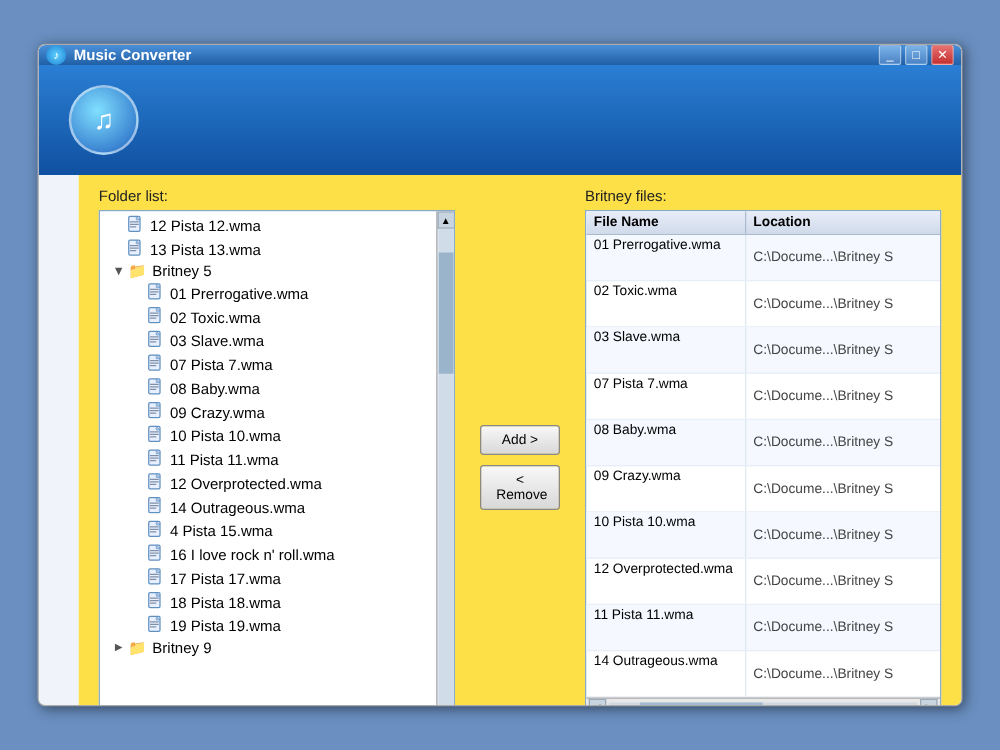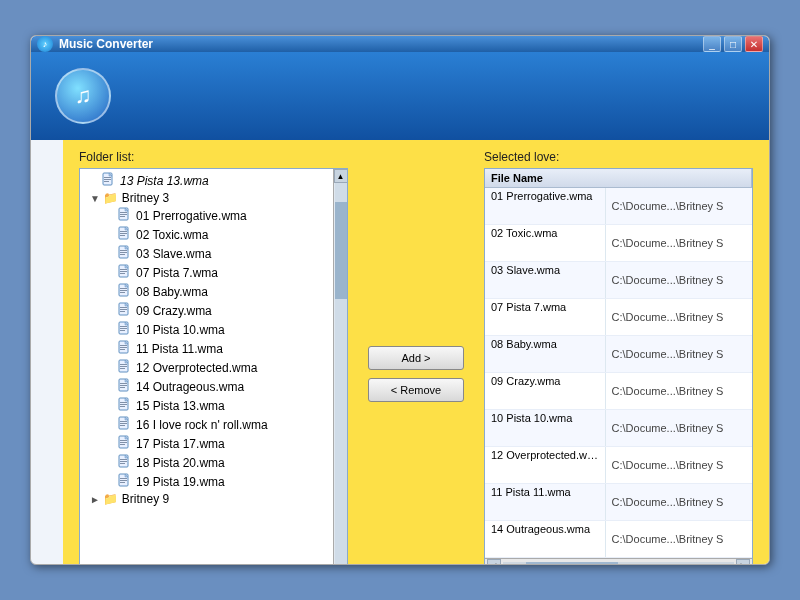--- a/index.html
+++ b/index.html
@@ -151,21 +151,21 @@
       gap: 8px;
       padding: 0 8px;
     }
     .mid-btn {
       padding: 5px 12px;
       background: linear-gradient(to bottom, #f8f8f8, #d8d8d8);
       border: 1px solid #888;
       border-radius: 3px;
       cursor: pointer;
       font-size: 11px;
-      width: 96px;
+      width: 64px;
       text-align: center;
     }
     .panel-right {
       flex: 1;
       display: flex;
       flex-direction: column;
     }
     .selected-files-box {
       flex: 1;
       background: white;
@@ -388,36 +388,48 @@
   <div class="content">
     <div class="panels">
 
       <div class="panel-left">
         <div class="panel-label">Folder list:</div>
         <div class="folder-list-box">
           <div class="folder-list-wrapper">
             <div class="folder-list-main">
               <div class="folder-list-inner">
 
-                  <div class="tree-item" style="padding-left: 20px; font-style: italic;">
+              <div class="tree-item" style="padding-left: 20px;">
+      <span style="margin-right:4px;">
+        <svg viewBox="0 0 14 14" width="14" height="14">
+          <rect x="1" y="1" width="9" height="12" rx="1" fill="#e8f0ff" stroke="#6090c0" stroke-width="1"></rect>
+          <path d="M7 1 L10 4 L7 4 Z" fill="#b0c8e8" stroke="#6090c0" stroke-width="0.5"></path>
+          <rect x="2" y="5" width="7" height="1" fill="#8090a8"></rect>
+          <rect x="2" y="7" width="7" height="1" fill="#8090a8"></rect>
+          <rect x="2" y="9" width="5" height="1" fill="#8090a8"></rect>
+        </svg>
+      </span>
+      <span>12 Pista 12.wma</span>
+    </div>
+                  <div class="tree-item" style="padding-left: 20px;">
       <span style="margin-right:4px;">
         <svg viewBox="0 0 14 14" width="14" height="14">
           <rect x="1" y="1" width="9" height="12" rx="1" fill="#e8f0ff" stroke="#6090c0" stroke-width="1"></rect>
           <path d="M7 1 L10 4 L7 4 Z" fill="#b0c8e8" stroke="#6090c0" stroke-width="0.5"></path>
           <rect x="2" y="5" width="7" height="1" fill="#8090a8"></rect>
           <rect x="2" y="7" width="7" height="1" fill="#8090a8"></rect>
           <rect x="2" y="9" width="5" height="1" fill="#8090a8"></rect>
         </svg>
       </span>
       <span>13 Pista 13.wma</span>
     </div>
                   <div class="tree-item" style="padding-left: 8px;">
       <span style="margin-right:3px;font-size:10px;color:#555;">▼</span>
       <span style="margin-right:4px;color:#e0a020;">📁</span>
-      <span>Britney 3</span>
+      <span>Britney 5</span>
     </div>
                   <div class="tree-item" style="padding-left: 36px;">
       <span style="margin-right:4px;">
         <svg viewBox="0 0 14 14" width="14" height="14">
           <rect x="1" y="1" width="9" height="12" rx="1" fill="#e8f0ff" stroke="#6090c0" stroke-width="1"></rect>
           <path d="M7 1 L10 4 L7 4 Z" fill="#b0c8e8" stroke="#6090c0" stroke-width="0.5"></path>
           <rect x="2" y="5" width="7" height="1" fill="#8090a8"></rect>
           <rect x="2" y="7" width="7" height="1" fill="#8090a8"></rect>
           <rect x="2" y="9" width="5" height="1" fill="#8090a8"></rect>
         </svg>
@@ -535,21 +547,21 @@
                   <div class="tree-item" style="padding-left: 36px;">
       <span style="margin-right:4px;">
         <svg viewBox="0 0 14 14" width="14" height="14">
           <rect x="1" y="1" width="9" height="12" rx="1" fill="#e8f0ff" stroke="#6090c0" stroke-width="1"></rect>
           <path d="M7 1 L10 4 L7 4 Z" fill="#b0c8e8" stroke="#6090c0" stroke-width="0.5"></path>
           <rect x="2" y="5" width="7" height="1" fill="#8090a8"></rect>
           <rect x="2" y="7" width="7" height="1" fill="#8090a8"></rect>
           <rect x="2" y="9" width="5" height="1" fill="#8090a8"></rect>
         </svg>
       </span>
-      <span>15 Pista 13.wma</span>
+      <span>4 Pista 15.wma</span>
     </div>
                   <div class="tree-item" style="padding-left: 36px;">
       <span style="margin-right:4px;">
         <svg viewBox="0 0 14 14" width="14" height="14">
           <rect x="1" y="1" width="9" height="12" rx="1" fill="#e8f0ff" stroke="#6090c0" stroke-width="1"></rect>
           <path d="M7 1 L10 4 L7 4 Z" fill="#b0c8e8" stroke="#6090c0" stroke-width="0.5"></path>
           <rect x="2" y="5" width="7" height="1" fill="#8090a8"></rect>
           <rect x="2" y="7" width="7" height="1" fill="#8090a8"></rect>
           <rect x="2" y="9" width="5" height="1" fill="#8090a8"></rect>
         </svg>
@@ -571,21 +583,21 @@
                   <div class="tree-item" style="padding-left: 36px;">
       <span style="margin-right:4px;">
         <svg viewBox="0 0 14 14" width="14" height="14">
           <rect x="1" y="1" width="9" height="12" rx="1" fill="#e8f0ff" stroke="#6090c0" stroke-width="1"></rect>
           <path d="M7 1 L10 4 L7 4 Z" fill="#b0c8e8" stroke="#6090c0" stroke-width="0.5"></path>
           <rect x="2" y="5" width="7" height="1" fill="#8090a8"></rect>
           <rect x="2" y="7" width="7" height="1" fill="#8090a8"></rect>
           <rect x="2" y="9" width="5" height="1" fill="#8090a8"></rect>
         </svg>
       </span>
-      <span>18 Pista 20.wma</span>
+      <span>18 Pista 18.wma</span>
     </div>
                   <div class="tree-item" style="padding-left: 36px;">
       <span style="margin-right:4px;">
         <svg viewBox="0 0 14 14" width="14" height="14">
           <rect x="1" y="1" width="9" height="12" rx="1" fill="#e8f0ff" stroke="#6090c0" stroke-width="1"></rect>
           <path d="M7 1 L10 4 L7 4 Z" fill="#b0c8e8" stroke="#6090c0" stroke-width="0.5"></path>
           <rect x="2" y="5" width="7" height="1" fill="#8090a8"></rect>
           <rect x="2" y="7" width="7" height="1" fill="#8090a8"></rect>
           <rect x="2" y="9" width="5" height="1" fill="#8090a8"></rect>
         </svg>
@@ -616,24 +628,25 @@
           </div>
         </div>
       </div>
 
       <div class="middle-buttons">
         <button class="mid-btn">Add &gt;</button>
         <button class="mid-btn">&lt; Remove</button>
       </div>
 
       <div class="panel-right">
-        <div class="panel-label">Selected love:</div>
+        <div class="panel-label">Britney files:</div>
         <div class="selected-files-box">
           <div class="files-table-header">
             <div class="col-name">File Name</div>
+            <div class="col-loc">Location</div>
           </div>
           <div class="files-table-body">
 
           <div class="file-row">
     <div class="col-name">01 Prerrogative.wma</div>
     <div class="col-loc">C:\Docume...\Britney S</div>
   </div>
               <div class="file-row">
     <div class="col-name">02 Toxic.wma</div>
     <div class="col-loc">C:\Docume...\Britney S</div>

